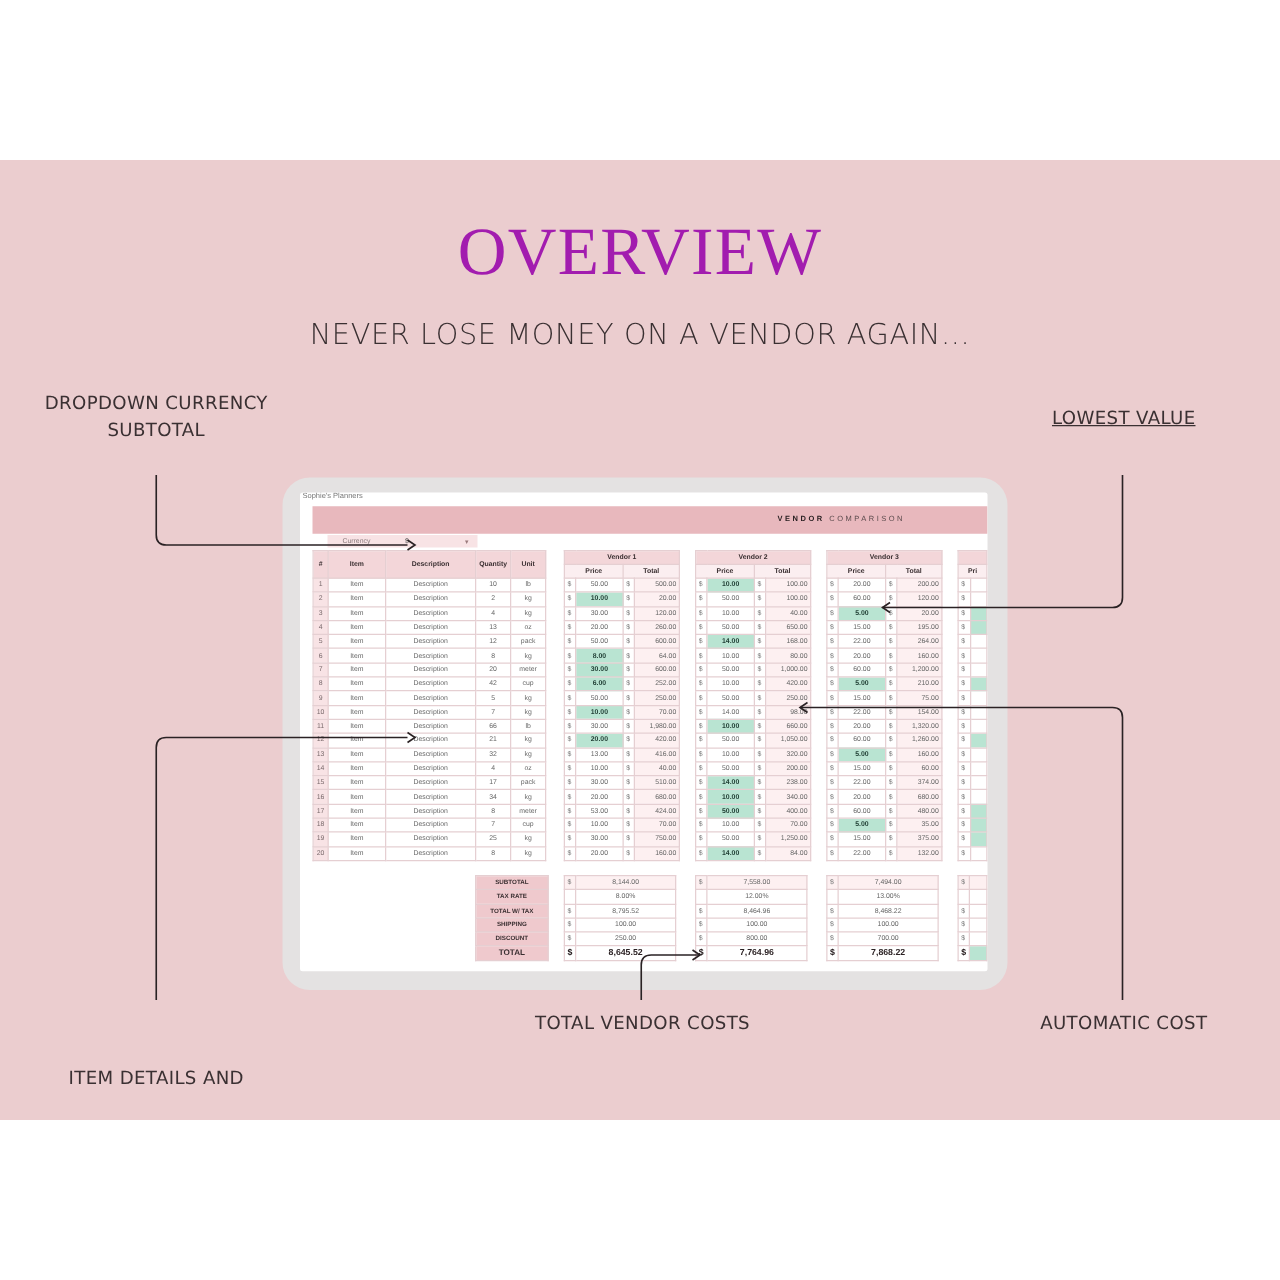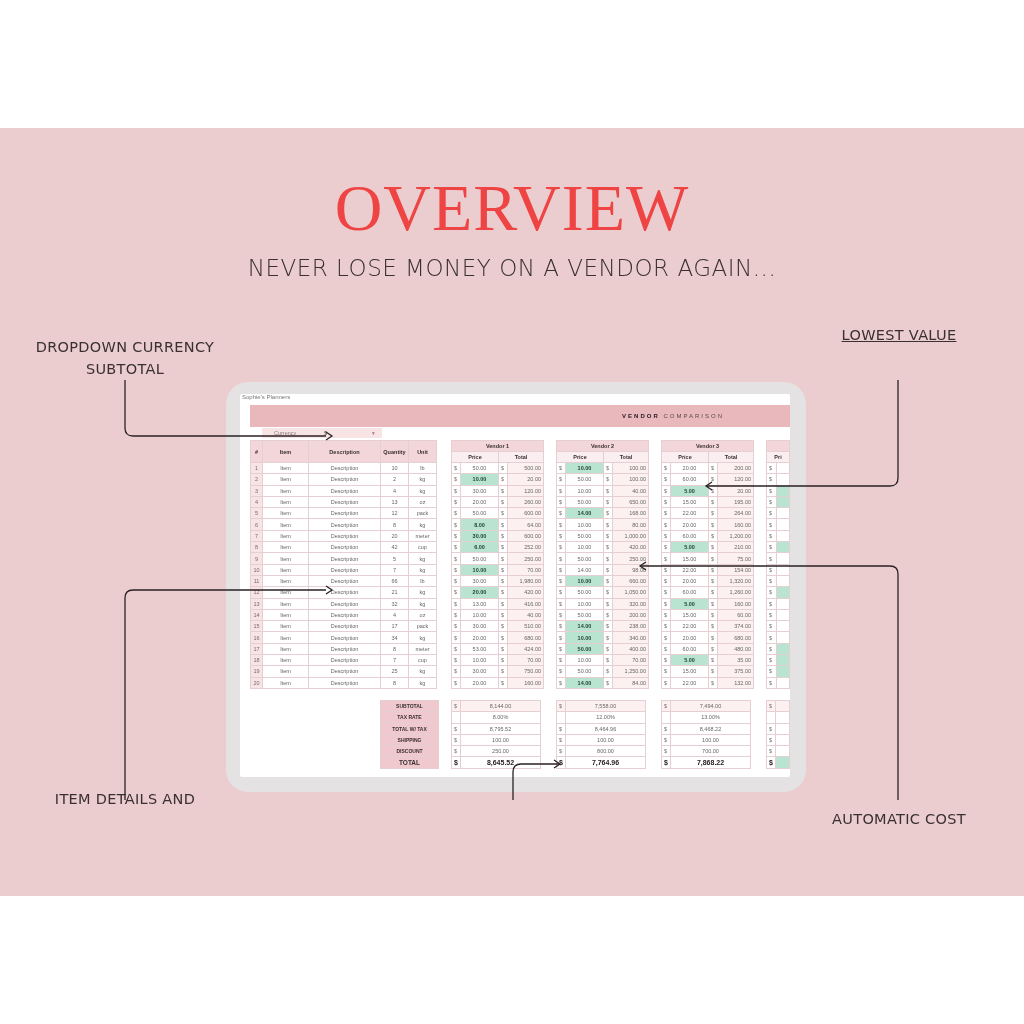--- a/index.html
+++ b/index.html
@@ -1,19 +1,19 @@
 <!DOCTYPE html>
 <html><head>
 <meta charset="utf-8">
 <style>
   * { box-sizing: border-box; margin: 0; padding: 0; }
   html, body { width: 1024px; height: 1024px; background: #ffffff; overflow: hidden; }
   body { position: relative; font-family: "Liberation Sans", sans-serif; color: #3a2f31; }
   .band { position: absolute; left: 0; top: 128px; width: 1024px; height: 768px; background: #ebcdcf; }
-  .title { position: absolute; top: 170px; left: 0; width: 1024px; text-align: center; font-family: "Liberation Serif", serif; font-size: 66px; letter-spacing: 1px; color: #ef4444; }
+  .title { position: absolute; top: 170px; left: 0; width: 1024px; text-align: center; font-family: "Liberation Serif", serif; font-size: 54px; letter-spacing: 1px; color: #a21caf; }
   .subtitle { position: absolute; top: 255px; left: 0; width: 1024px; text-align: center; font-family: "DejaVu Sans", sans-serif; font-size: 23px; font-weight: 300; letter-spacing: 0.5px; color: #3a3032; }
   .callout { position: absolute; font-family: "DejaVu Sans", sans-serif; font-size: 14.5px; text-align: center; line-height: 22px; color: #3a3032; letter-spacing: 0.3px; }
   .lines { position: absolute; left: 0; top: 0; width: 1024px; height: 1024px; pointer-events: none; }
 
   .tablet { position: absolute; left: 226px; top: 382px; width: 580px; height: 410px; background: #e4e2e2; border-radius: 22px; }
   .screen { position: absolute; left: 240px; top: 394px; width: 550px; height: 383px; background: #ffffff; overflow: hidden; border-radius: 2px; }
   .appname { position: absolute; left: 2px; top: 0px; font-size: 6px; color: #777; }
   .hdrbar { position: absolute; left: 10px; top: 11px; width: 540px; height: 22px; background: #e8b8bd; }
   .hdrtitle { position: absolute; right: 66px; top: 8px; font-size: 6px; letter-spacing: 2px; color: #5a4a4c; }
   .hdrtitle b { color: #2a2022; font-weight: bold; }
@@ -44,31 +44,32 @@
   .summary tr.sh td { background: #fdf0f1; }
   .summary tr.total td { font-size: 7px; font-weight: bold; color: #2a2022; }
 </style>
 </head>
 <body>
 
 <div class="band"></div>
 <div class="title">OVERVIEW</div>
 <div class="subtitle">NEVER LOSE MONEY ON A VENDOR AGAIN...</div>
 
-<div class="callout" style="left:20px; top:336px; width:210px;">
+<div class="callout" style="left:20px; top:312px; width:210px;">
   <div>DROPDOWN CURRENCY</div>
   <div>SUBTOTAL</div>
 </div>
 <div class="callout" style="left:790px; top:324px; width:218px;text-decoration:underline;">
   <div>LOWEST VALUE</div>
 </div>
-<div class="callout" style="left:20px; top:788px; width:210px;">
+<div class="callout" style="left:20px; top:852px; width:210px;">
   <div>ITEM DETAILS AND</div>
 </div>
 <div class="callout" style="left:404px; top:808px; width:220px;">
+  <div>TOTAL VENDOR COSTS</div>
 </div>
 <div class="callout" style="left:790px; top:808px; width:218px;">
   <div>AUTOMATIC COST</div>
 </div>
 
 <div class="tablet"></div>
 <div class="screen">
   <div class="appname">Sophie's Planners</div>
   <div class="hdrbar">
     <div class="hdrtitle"><b>VENDOR</b><span> COMPARISON</span></div>

